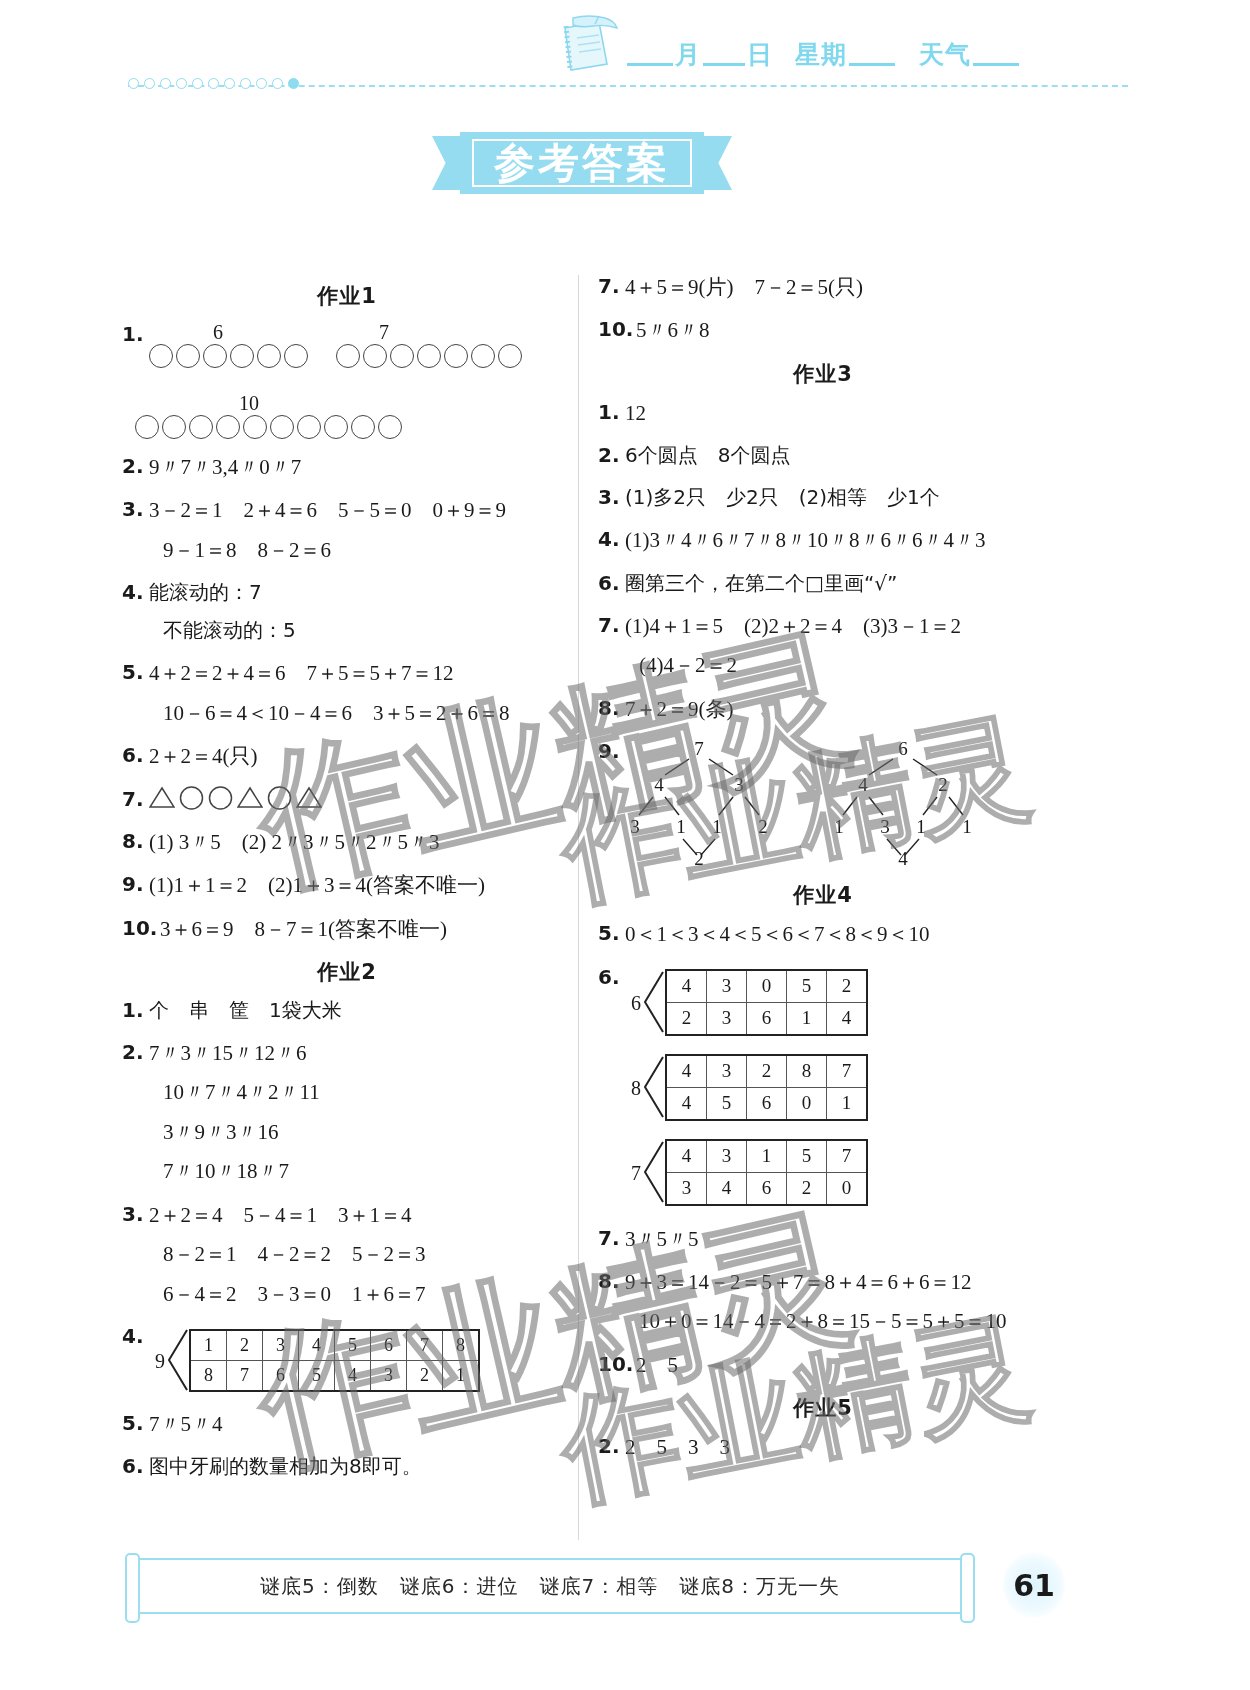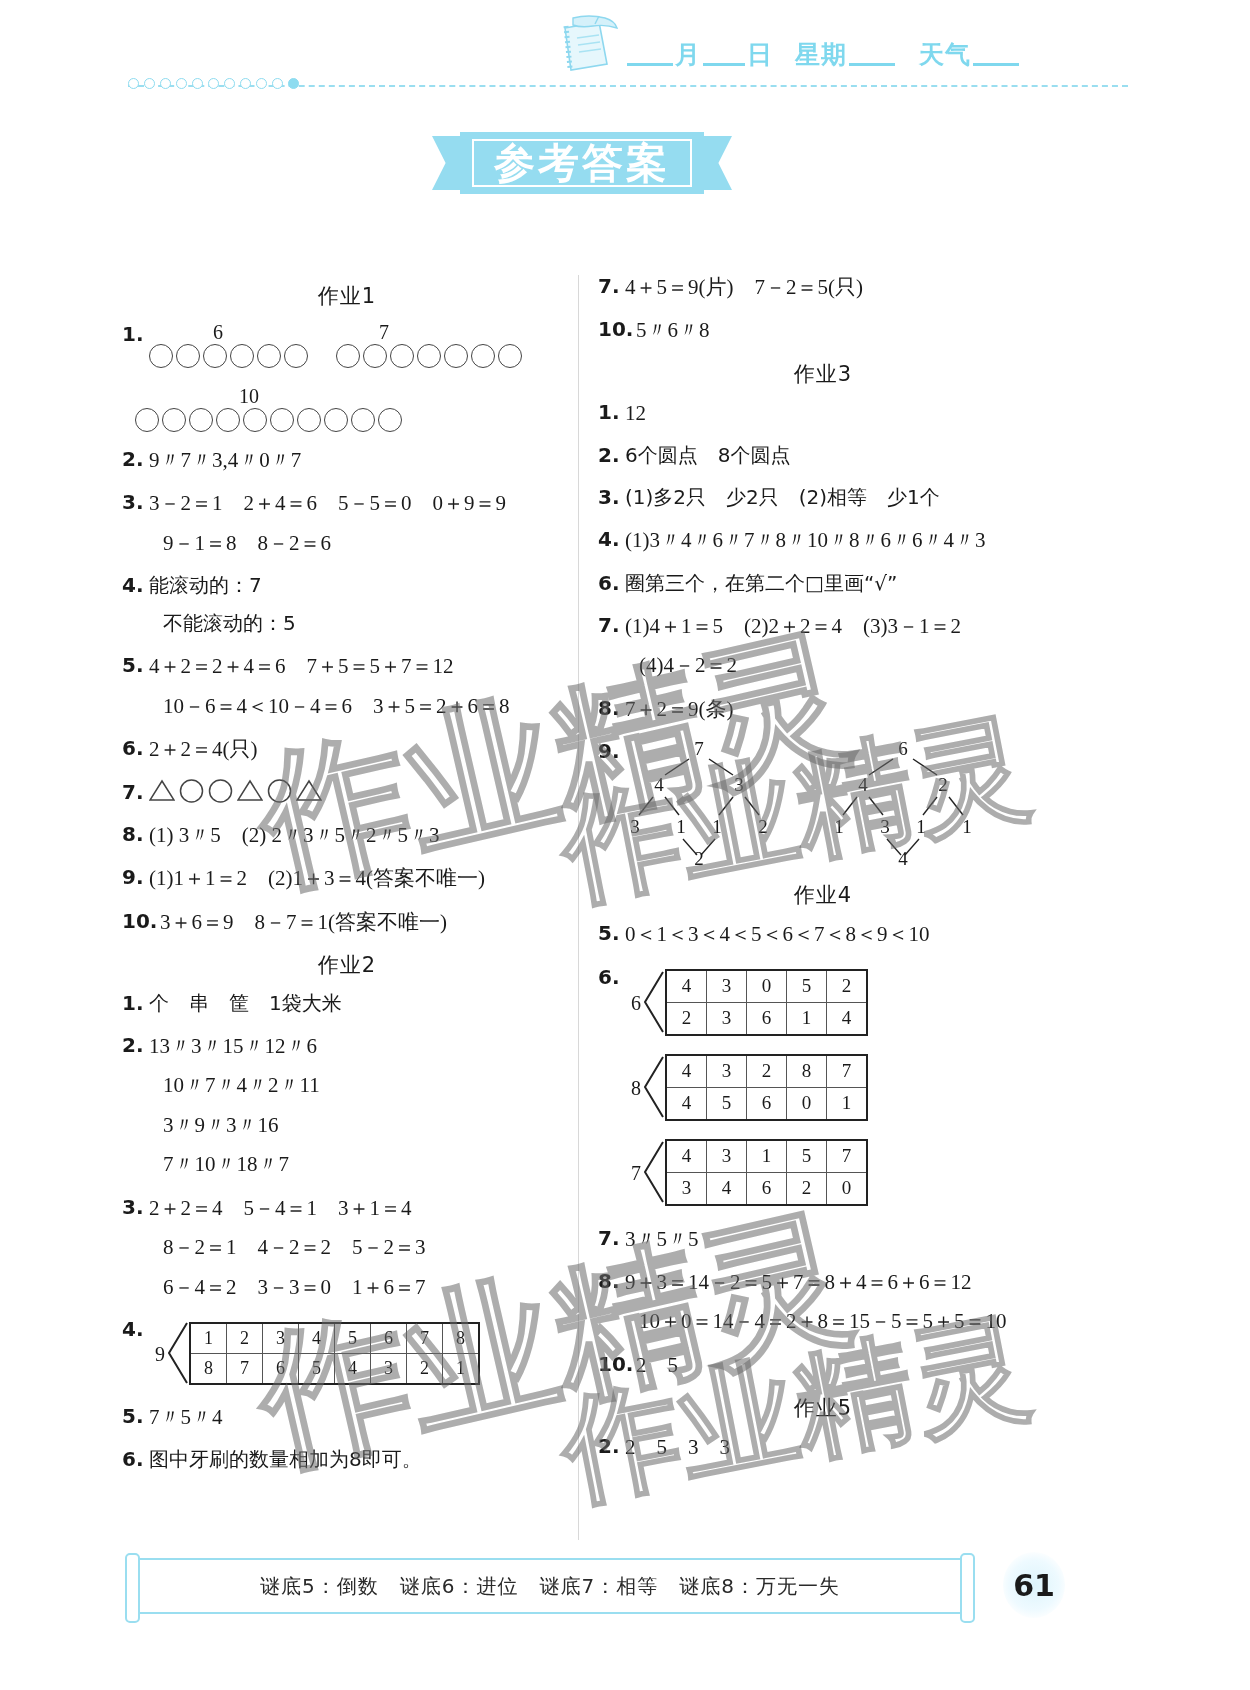--- a/index.html
+++ b/index.html
@@ -122,21 +122,21 @@
     position: absolute;
     left: 578px; top: 275px;
     width: 0; height: 1265px;
     border-left: 1px solid #d8d8d8;
   }
 
   .hw-title {
     text-align: center;
     font-family: "DejaVu Sans", sans-serif;
     font-size: 21px;
-    font-weight: normal;
+    font-weight: bold;
     letter-spacing: 1px;
     margin: 14px 0 10px 0;
   }
 
   .item {
     display: flex;
     align-items: flex-start;
     margin: 0 0 13px 0;
     line-height: 1.45;
   }
@@ -335,21 +335,21 @@
             <span class="grp">
               <i class="circ"></i>
                 <i class="circ"></i>
                 <i class="circ"></i>
                 <i class="circ"></i>
                 <i class="circ"></i>
                 <i class="circ"></i>
                 <i class="circ"></i>
             </span>
           </div>
-          <div class="circ-label" style="margin-top:16px;">
+          <div class="circ-label" style="margin-top:23px;">
             <span style="position:absolute;left:90px;top:-2px;">10</span>
           </div>
           <div class="circ-row" style="margin-left:-14px;">
             <i class="circ"></i>
               <i class="circ"></i>
               <i class="circ"></i>
               <i class="circ"></i>
               <i class="circ"></i>
               <i class="circ"></i>
               <i class="circ"></i>
@@ -451,21 +451,21 @@
     <div class="item">
       <span class="num">1.</span>
       <span class="body">
           <div class="line cn">个 串 筐 1袋大米</div>
         </span>
     </div>
 
     <div class="item">
       <span class="num">2.</span>
       <span class="body">
-        <div class="line">13〃3〃15〃12〃6</div>
+        <div class="line">7〃3〃15〃12〃6</div>
         <div class="line ind">10〃7〃4〃2〃11</div>
         <div class="line ind">3〃9〃3〃16</div>
         <div class="line ind">7〃10〃18〃7</div>
       </span>
     </div>
 
     <div class="item">
       <span class="num">3.</span>
       <span class="body">
         <div class="line">2＋2＝4 5－4＝1 3＋1＝4</div>

